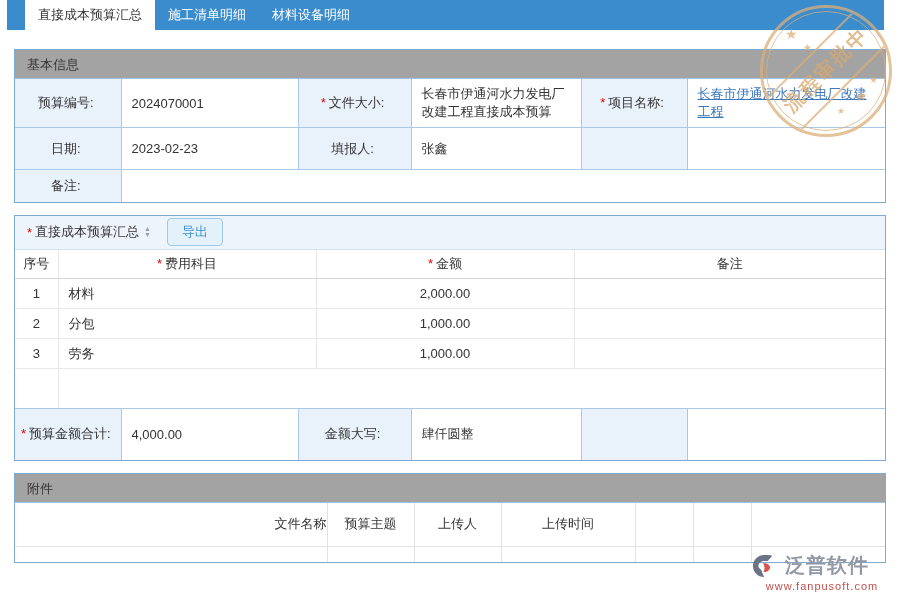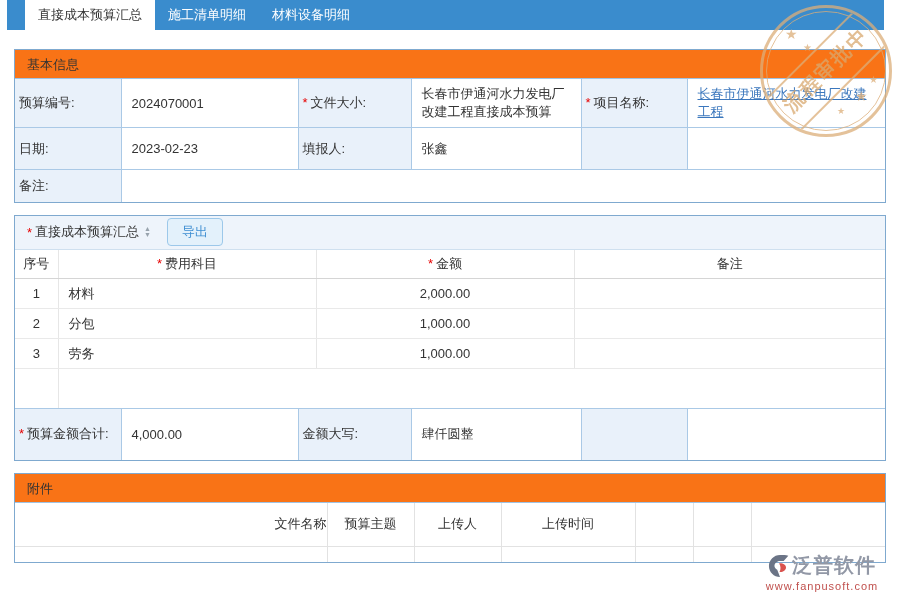--- a/index.html
+++ b/index.html
@@ -43,38 +43,38 @@
   .panel {
     margin-left: 14px;
     width: 872px;
     border: 1px solid #7fa9cf;
     background: #fff;
   }
   .panel.p1 { margin-top: 19px; }
   .panel.p2 { margin-top: 12px; }
   .panel.p3 { margin-top: 12px; }
   .section-head {
-    background: #f97316;
+    background: #a3a3a3;
     height: 29px;
     line-height: 29px;
     padding-left: 12px;
     border-bottom: 1px solid #9fc3e4;
     font-size: 13px;
     color: #333;
   }
   
   table { border-collapse: collapse; table-layout: fixed; width: 870px; font-size: 13px; }
   .info-table td { border: 1px solid #aac9e6; vertical-align: middle; }
   .info-table tr td:first-child { border-left: none; }
   .info-table tr td:last-child { border-right: none; }
   .info-table tr:last-child td { border-bottom: none; }
   .info-table tr:first-child td { border-top: none; }
   td.lbl {
     background: #e9f1fa;
-    text-align: left;
+    text-align: center;
     padding: 6px 8px 6px 4px;
     color: #333;
   }
   td.val { background: #fff; padding: 6px 10px; text-align: left; }
   .row-tall td { height: 48px; }
   .row-mid  td { height: 42px; }
   .row-low  td { height: 32px; }
   .req { color: #e60000; margin-right: 3px; }
   a.link { color: #3b77bd; text-decoration: underline; cursor: pointer; }
   
@@ -134,21 +134,21 @@
   
   .brand {
     position: absolute;
     right: 8px;
     bottom: 8px;
     width: 140px;
     text-align: center;
     background: transparent;
     z-index: 5;
   }
-  .brand-top { display: flex; align-items: center; justify-content: center; gap: 0; }
+  .brand-top { display: flex; align-items: center; gap: 9px; }
   .brand-name { font-size: 20px; font-weight: bold; color: #9298a6; letter-spacing: 1px; }
   .brand-site { font-size: 11px; color: #c0504d; letter-spacing: 1px; margin-top: 1px; }
   
   .stamp {
     position: absolute;
     left: 760px;
     top: 5px;
     width: 132px;
     height: 132px;
     border: 3px solid #dcae79;

